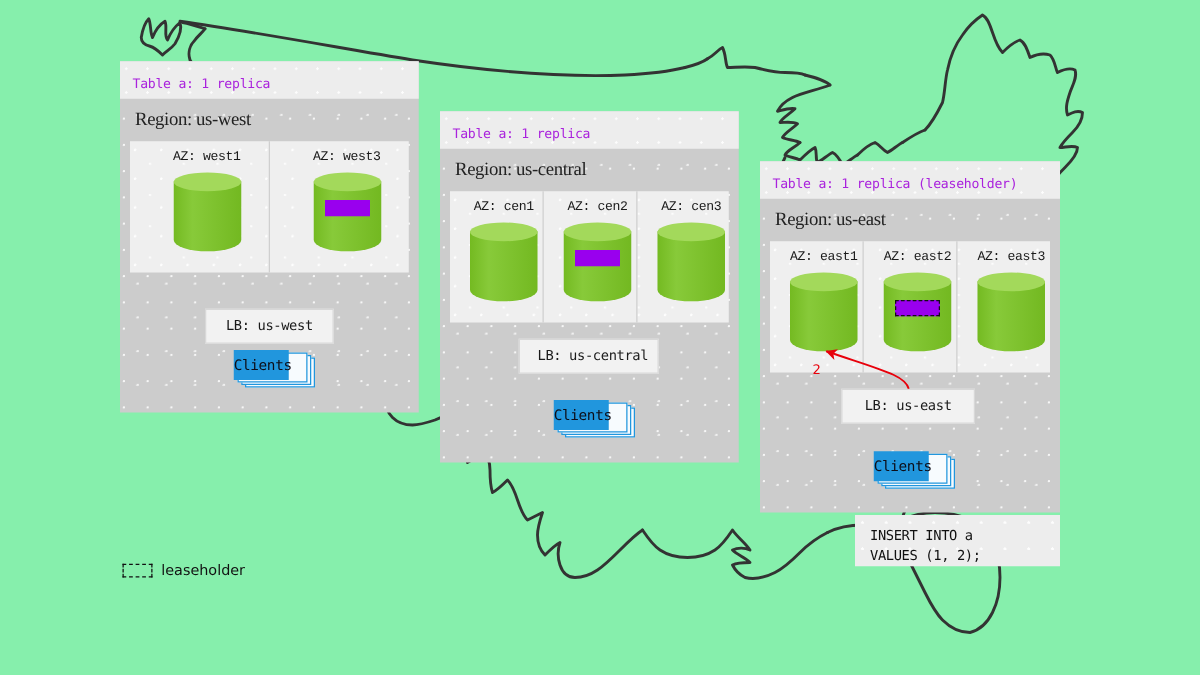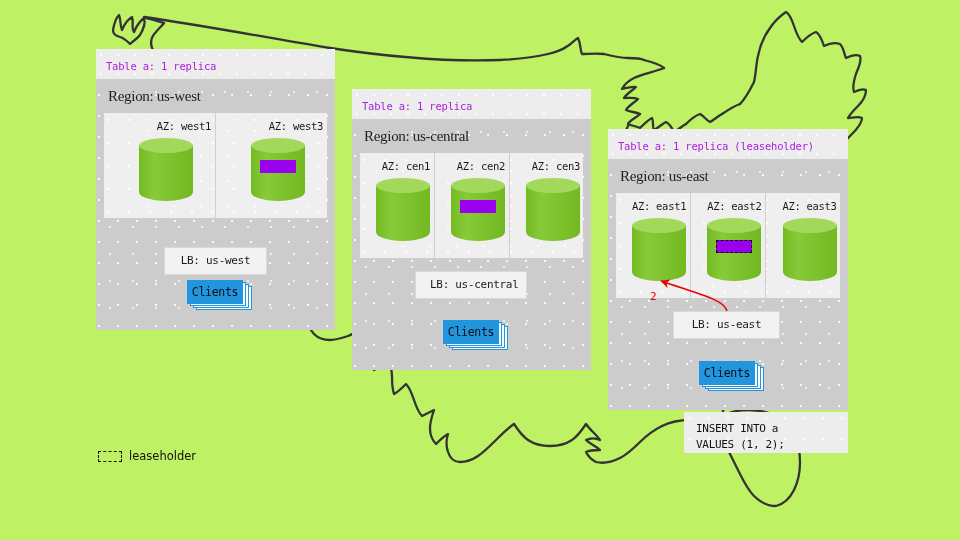--- a/index.html
+++ b/index.html
@@ -2,21 +2,21 @@
 <html><head>
 <meta charset="utf-8">
 <style>
   * { box-sizing: border-box; margin: 0; padding: 0; }
   html, body {
     width: 960px; height: 540px;
     background: #ffffff;
     font-family: "DejaVu Sans Mono", "Liberation Mono", monospace;
     overflow: hidden;
   }
-  #stage { position: relative; width: 960px; height: 540px; background:#bef264; }
+  #stage { position: relative; width: 960px; height: 540px; background:#86efac; }
 
   
   #usmap { position:absolute; left:0; top:0; width:960px; height:540px; }
 
   
   .region {
     position: absolute;
     background: #cccccc;
     background-image:
       radial-gradient(circle at 3px 4px, rgba(255,255,255,.85) 0.9px, transparent 1.1px),
@@ -50,22 +50,23 @@
     background-image:
       radial-gradient(circle at 4px 7px, rgba(255,255,255,.95) 1px, transparent 1.2px),
       radial-gradient(circle at 16px 18px, rgba(255,255,255,.8) 1px, transparent 1.2px);
     background-size: 21px 23px, 27px 25px;
     margin: 0 8px;
     position: relative;
   }
   .az {
     flex: 1 1 0;
     padding: 7px 4px 10px 16px;
-    text-align: right;
+    text-align: center;
     position: relative;
+    font-family: Liberation Mono, monospace;
   }
   .az + .az { border-left: 1px solid #cfcfcf; }
   .az-label {
     font-size: 10.5px;
     color: #1a1a1a;
     letter-spacing: -0.3px;
     white-space: nowrap;
     display:block;
     margin-bottom: 6px;
   }
@@ -124,26 +125,26 @@
     position: absolute;
     width: 56px; height: 24px;
     background: #f7fbfe;
     border: 1.2px solid #2196dd;
   }
   .clients .l3 { left: 9px; top: 6px; }
   .clients .l2 { left: 6px; top: 4px; }
   .clients .l1 { left: 3px; top: 2px; }
   .clients .front {
     position:absolute; left:0; top:0;
-    width: 56px; height: 24px;
+    width: 44px; height: 24px;
     background: #2196dd;
     color: #0d0d17;
     font-size: 11.5px;
     line-height: 24px;
-    text-align: center;
+    text-align: left;
     letter-spacing: -0.3px;
   }
 
   
   .sqlbox {
     position:absolute;
     background: #ededed;
     background-image: radial-gradient(circle at 6px 6px, rgba(255,255,255,.9) 1px, transparent 1.2px);
     background-size: 19px 21px;
     font-size: 11px;

